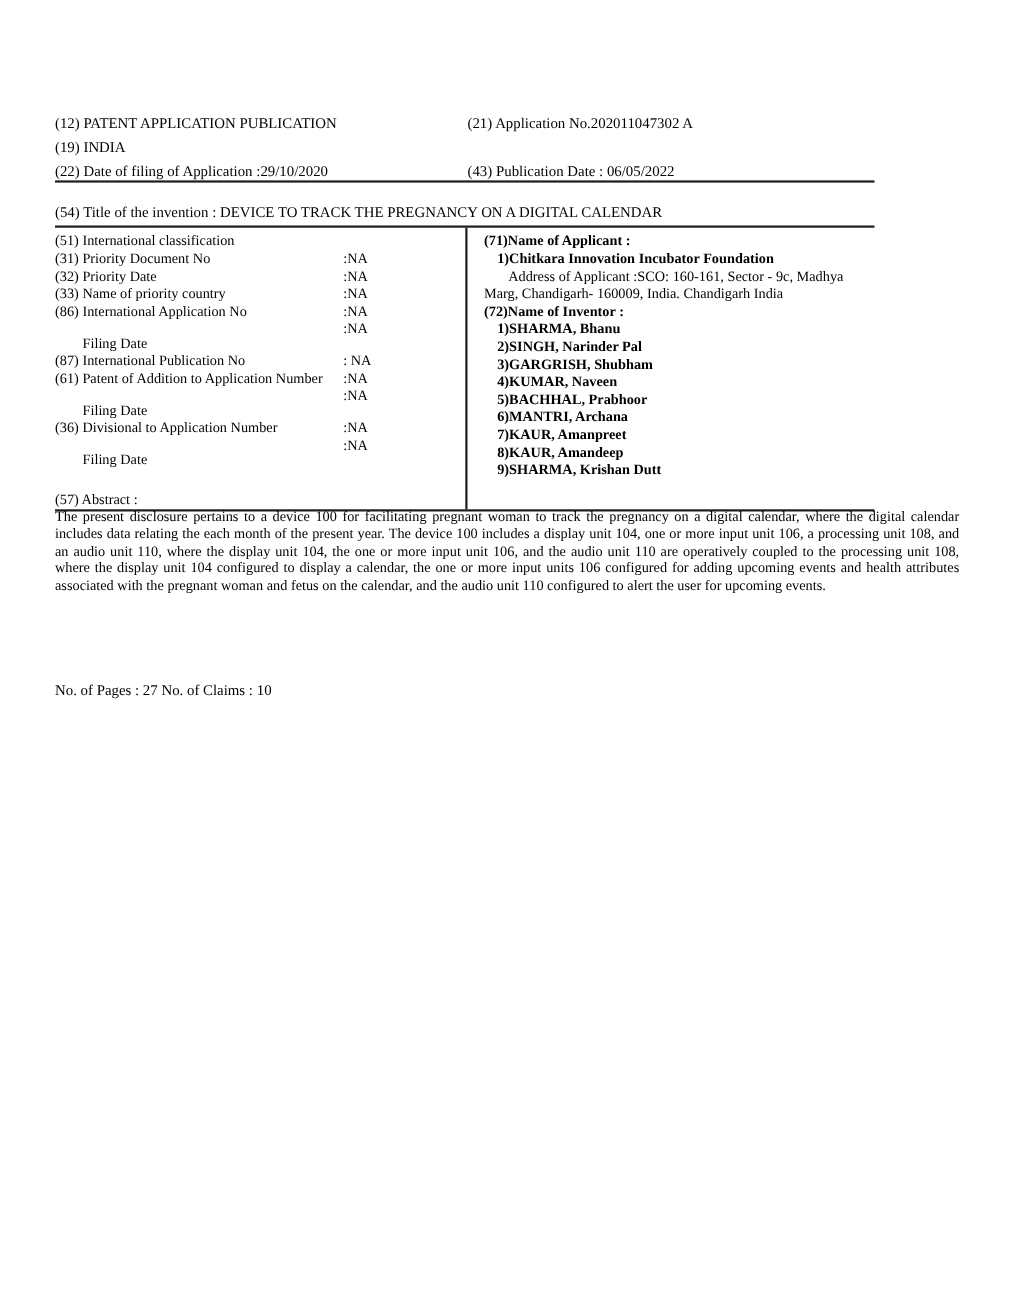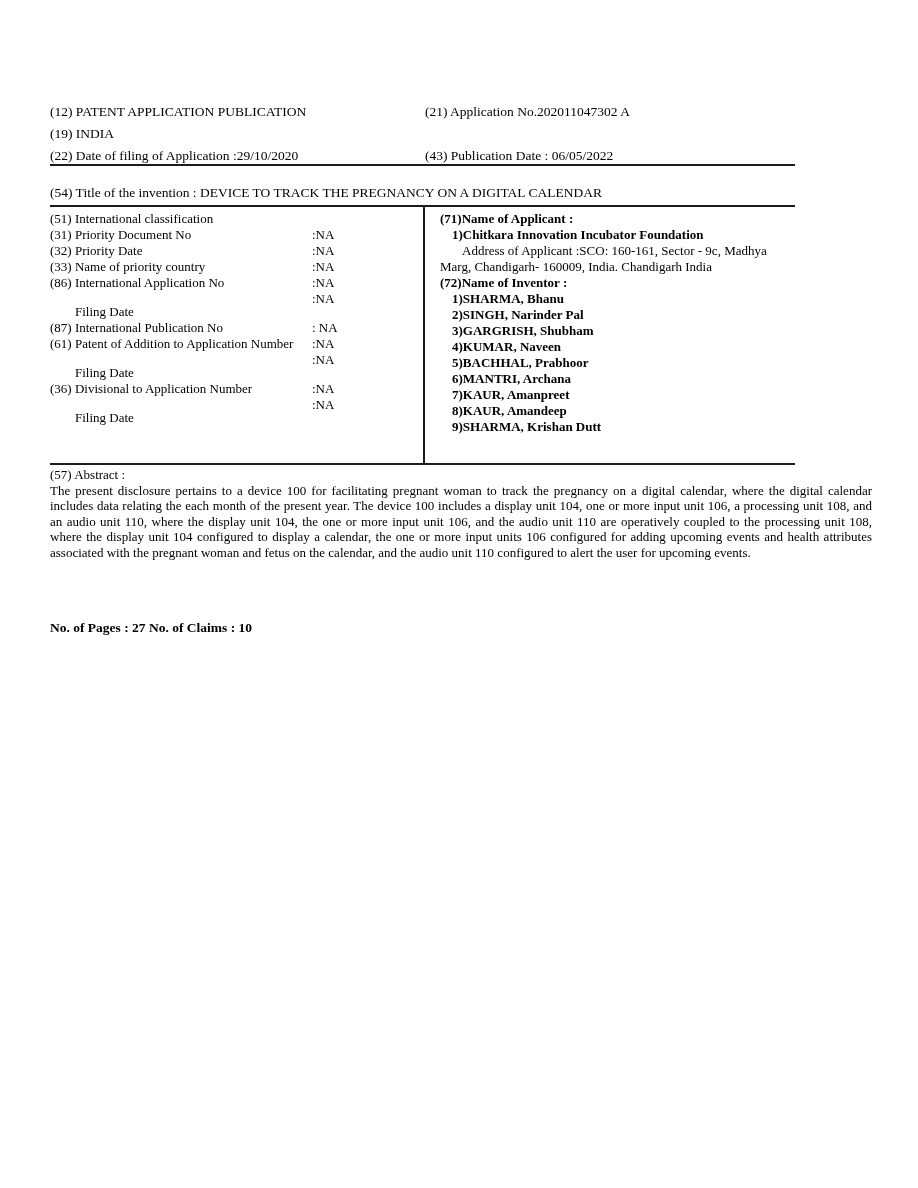--- a/index.html
+++ b/index.html
@@ -45,29 +45,29 @@
   .bib-label.indent { padding-left: 25px; box-sizing: border-box; margin-top: 13px; }
   .bib-value { flex: 1; white-space: pre; }
 
   .rt-bold { font-weight: bold; }
   .rt-indent { padding-left: 12px; }
   .addr-line1 { padding-left: 22px; }
   .addr-line2 { padding-left: 0; }
 
   
   .abstract {
-    position: absolute; top: 467px; left: 50px; width: 822px;
+    position: absolute; top: 446px; left: 50px; width: 822px;
     font-size: 13px; line-height: 15.6px;
   }
   .abstract-heading { display: block; }
   .abstract-text { display: block; text-align: justify; }
 
   .pages-claims {
     position: absolute; top: 620px; left: 50px;
-    font-size: 13.5px; white-space: pre; font-weight: bold;
+    font-size: 13.5px; white-space: pre;
   }
 
   
   .footer-journal {
     position: absolute; top: 1052px; left: 219px;
     font-size: 16px; white-space: pre;
   }
   .footer-pagenum {
     position: absolute; top: 1044px; left: 755px;
     font-size: 15px;

